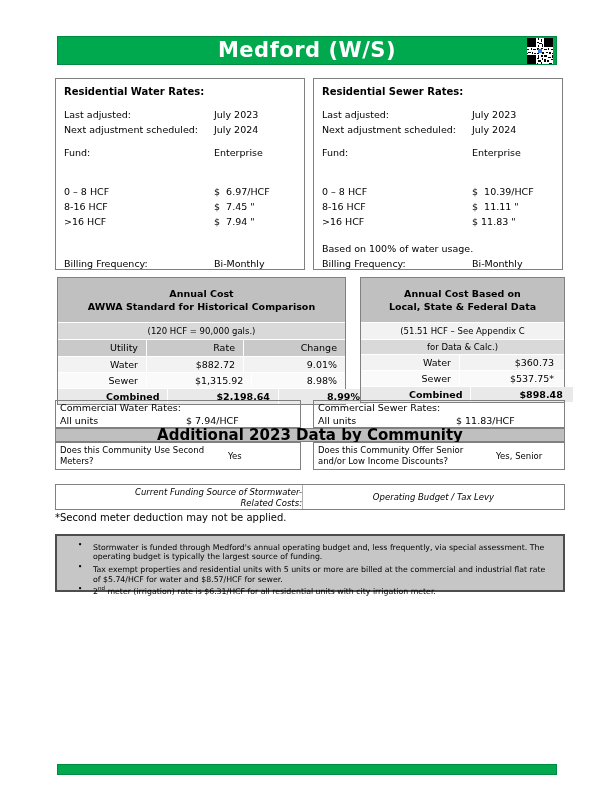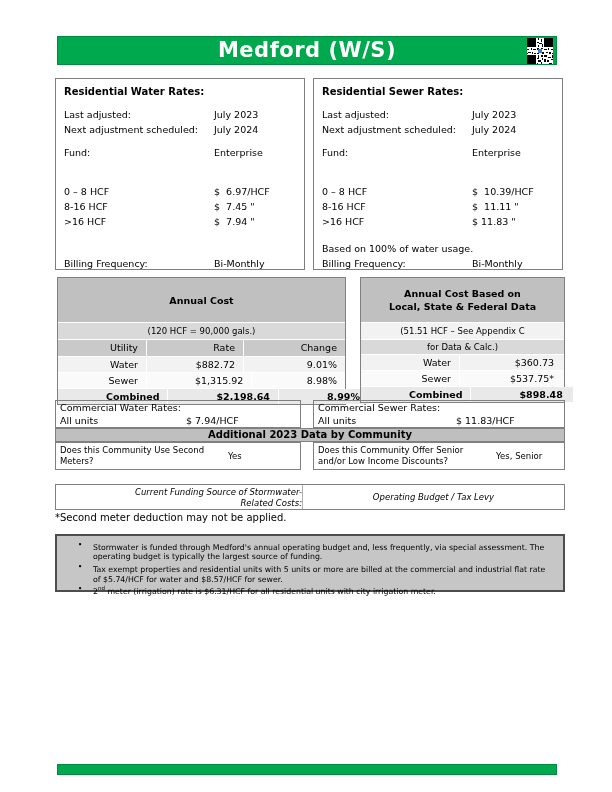--- a/index.html
+++ b/index.html
@@ -46,21 +46,21 @@
   
   .comm-box { position:absolute; top:400px; height:28px; border:1px solid #808080; font-size:9.5px; }
   .comm-box.water { left:55px; width:246px; } .comm-box.sewer { left:313px; width:252px; }
   .comm-title { font-weight:normal; padding:1px 4px 0 4px; height:14px; }
   .comm-row { position:relative; height:13px; }
   .comm-row .lbl { position:absolute; left:4px; }
   .comm-box.water .val { position:absolute; left:130px; }
   .comm-box.sewer .val { position:absolute; left:142px; }
 
   .band { position:absolute; left:55px; width:510px; height:14px; background:#BFBFBF;
-    border:1px solid #808080; text-align:center; font-weight:bold; font-size:10px; line-height:12px; }
+    border:1px solid #808080; text-align:center; font-weight:bold; font-size:15px; line-height:12px; }
   .band.additional { top:428px; } .band.storm { top:470px; }
 
   .qa-box { position:absolute; top:442px; height:28px; border:1px solid #808080; font-size:8.5px; }
   .qa-box.left { left:55px; width:246px; } .qa-box.right { left:313px; width:252px; }
   .qa-q { position:absolute; left:4px; top:2px; width:162px; line-height:11px; }
   .qa-box.left .qa-a { position:absolute; left:172px; top:8px; }
   .qa-box.right .qa-a { position:absolute; left:182px; top:8px; }
 
   .fund-row { position:absolute; left:55px; top:484px; width:510px; height:26px;
     border:1px solid #808080; font-size:8.5px;font-style:italic; }
@@ -174,20 +174,21 @@
     <div class="rrow">
       <span class="lbl">Billing Frequency:</span>
       <span class="val">Bi-Monthly</span>
     </div>
   </div>
 
   <div class="grid-table awwa">
     <div class="trow">
         <div class="t-title" style="flex:1">
       <div>Annual Cost</div>
+      <div>AWWA Standard for Historical Comparison</div>
     </div>
       </div>
     <div class="trow">
         <div class="t-sub" style="flex:1">(120 HCF = 90,000 gals.)</div>
       </div>
     <div class="trow">
       <div class="cell hcell c1">Utility</div>
       <div class="cell hcell c2">Rate</div>
       <div class="cell hcell c3">Change from 2022</div>
     </div>

